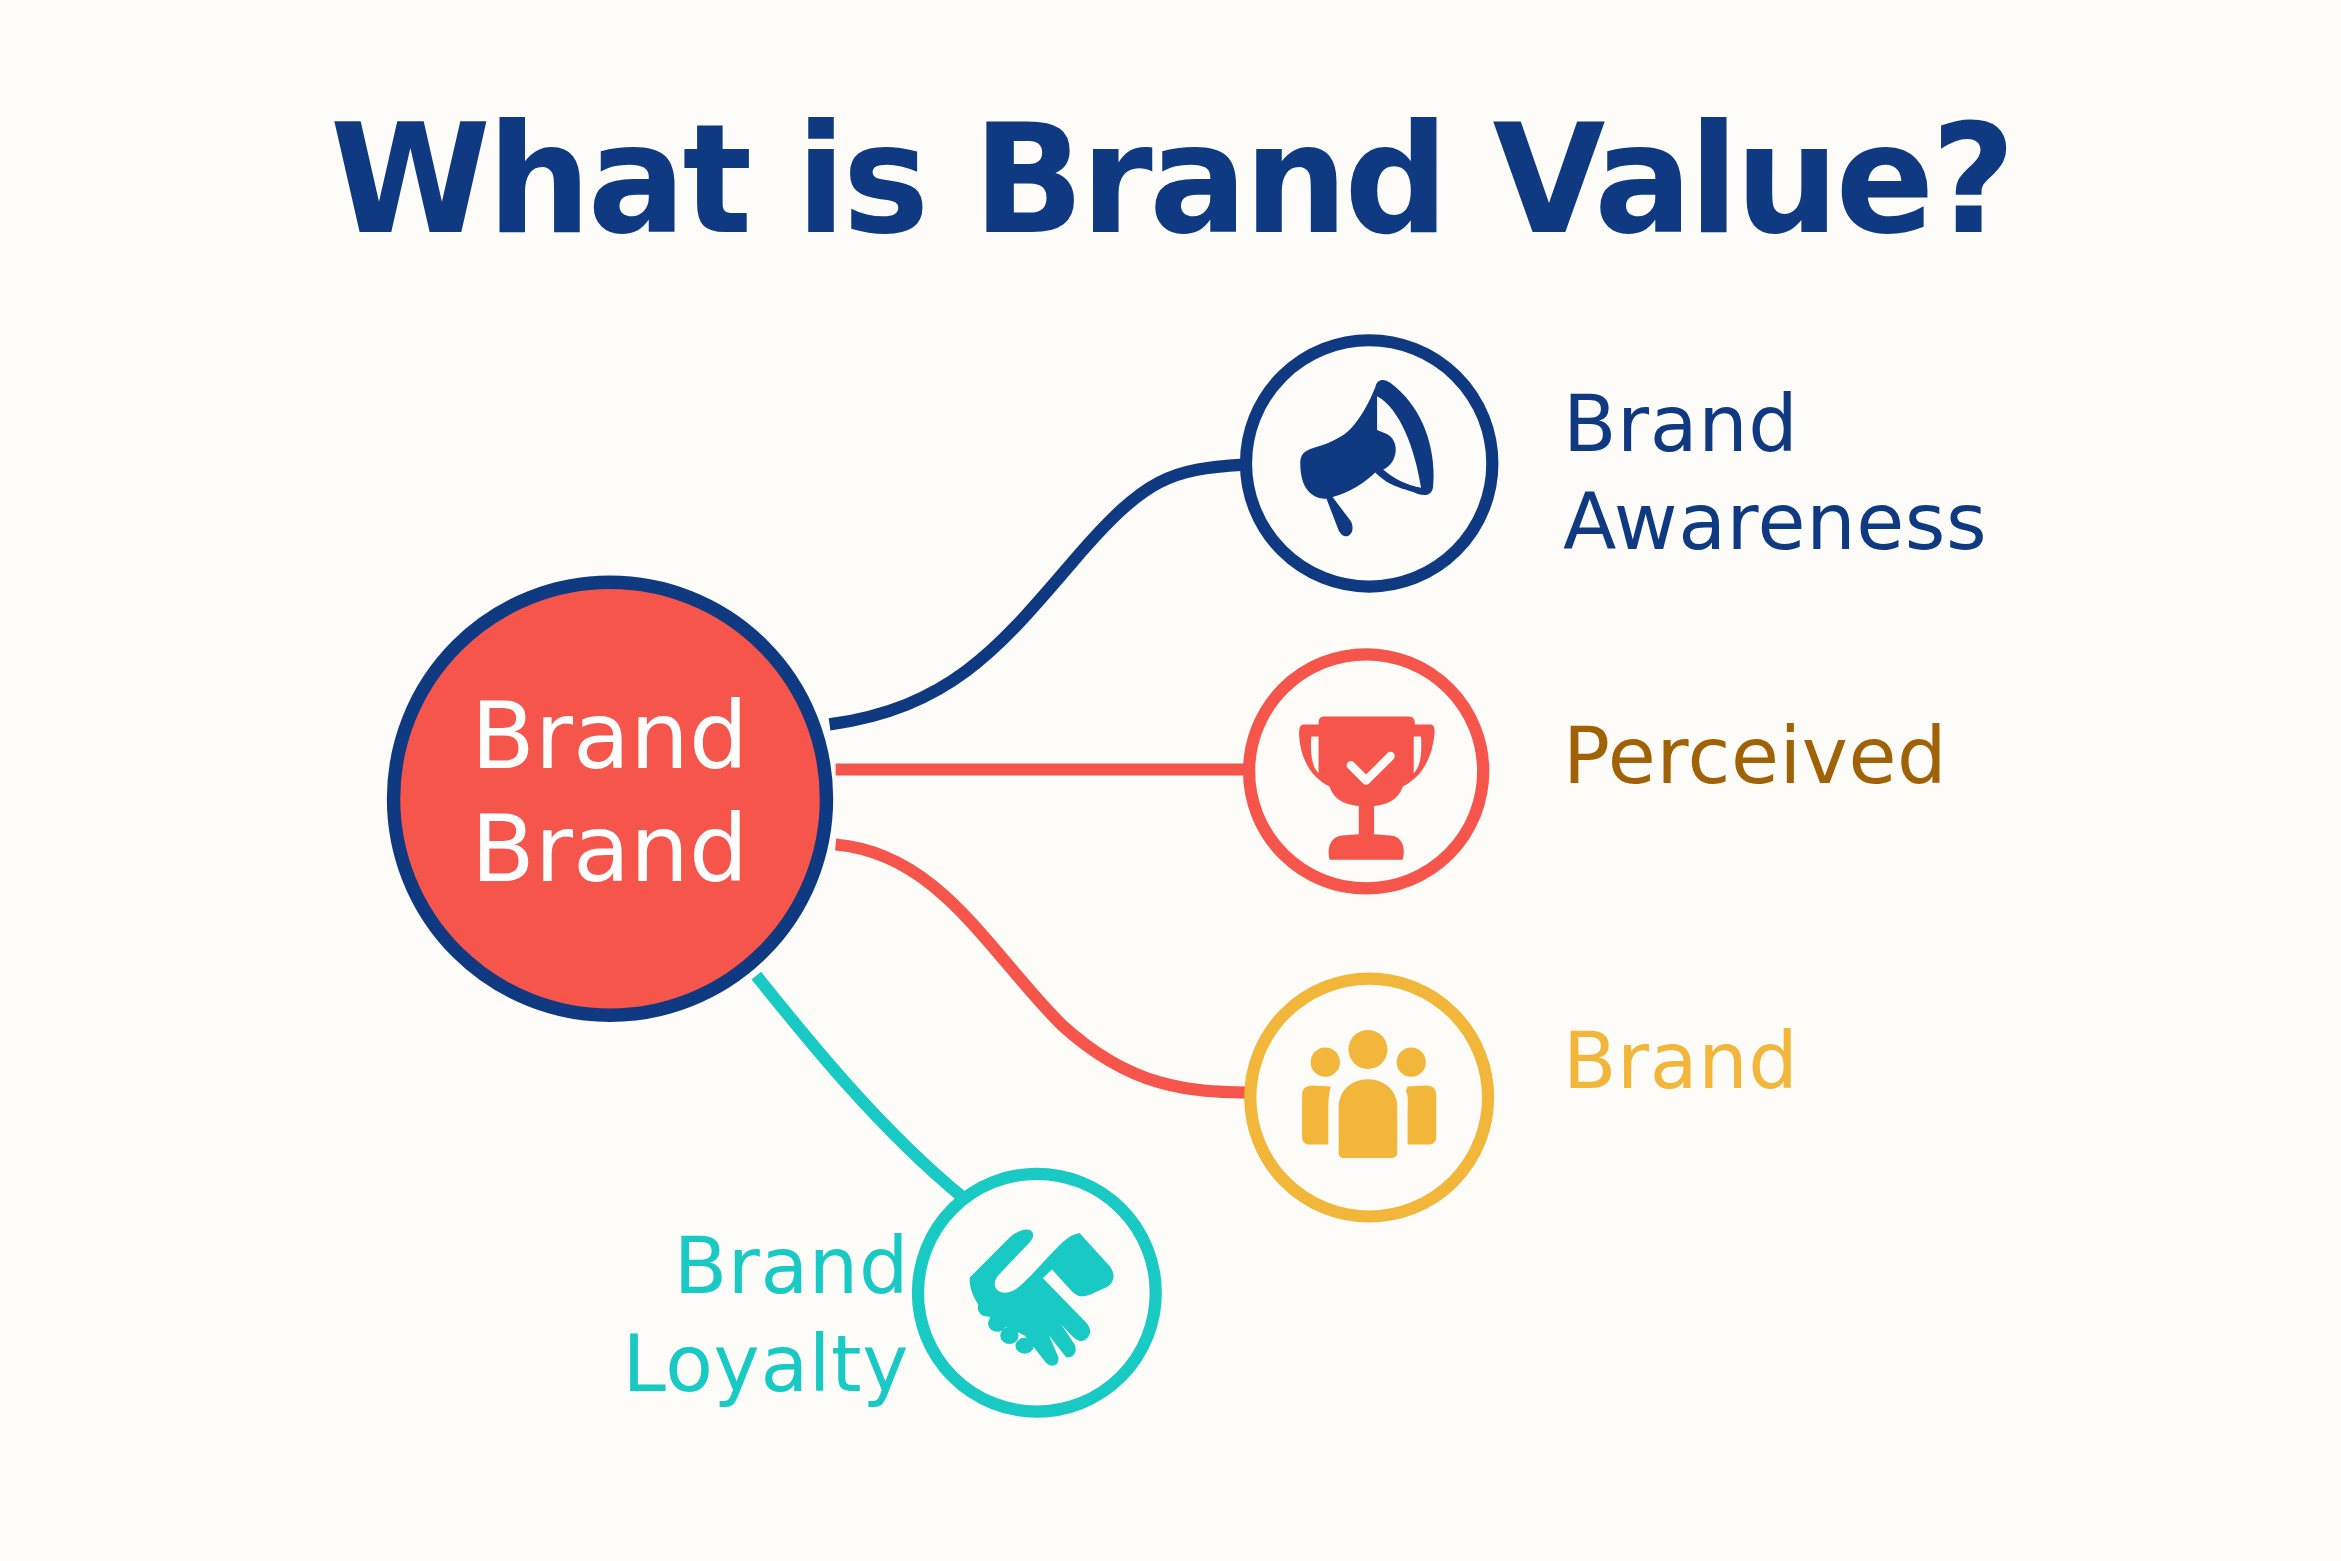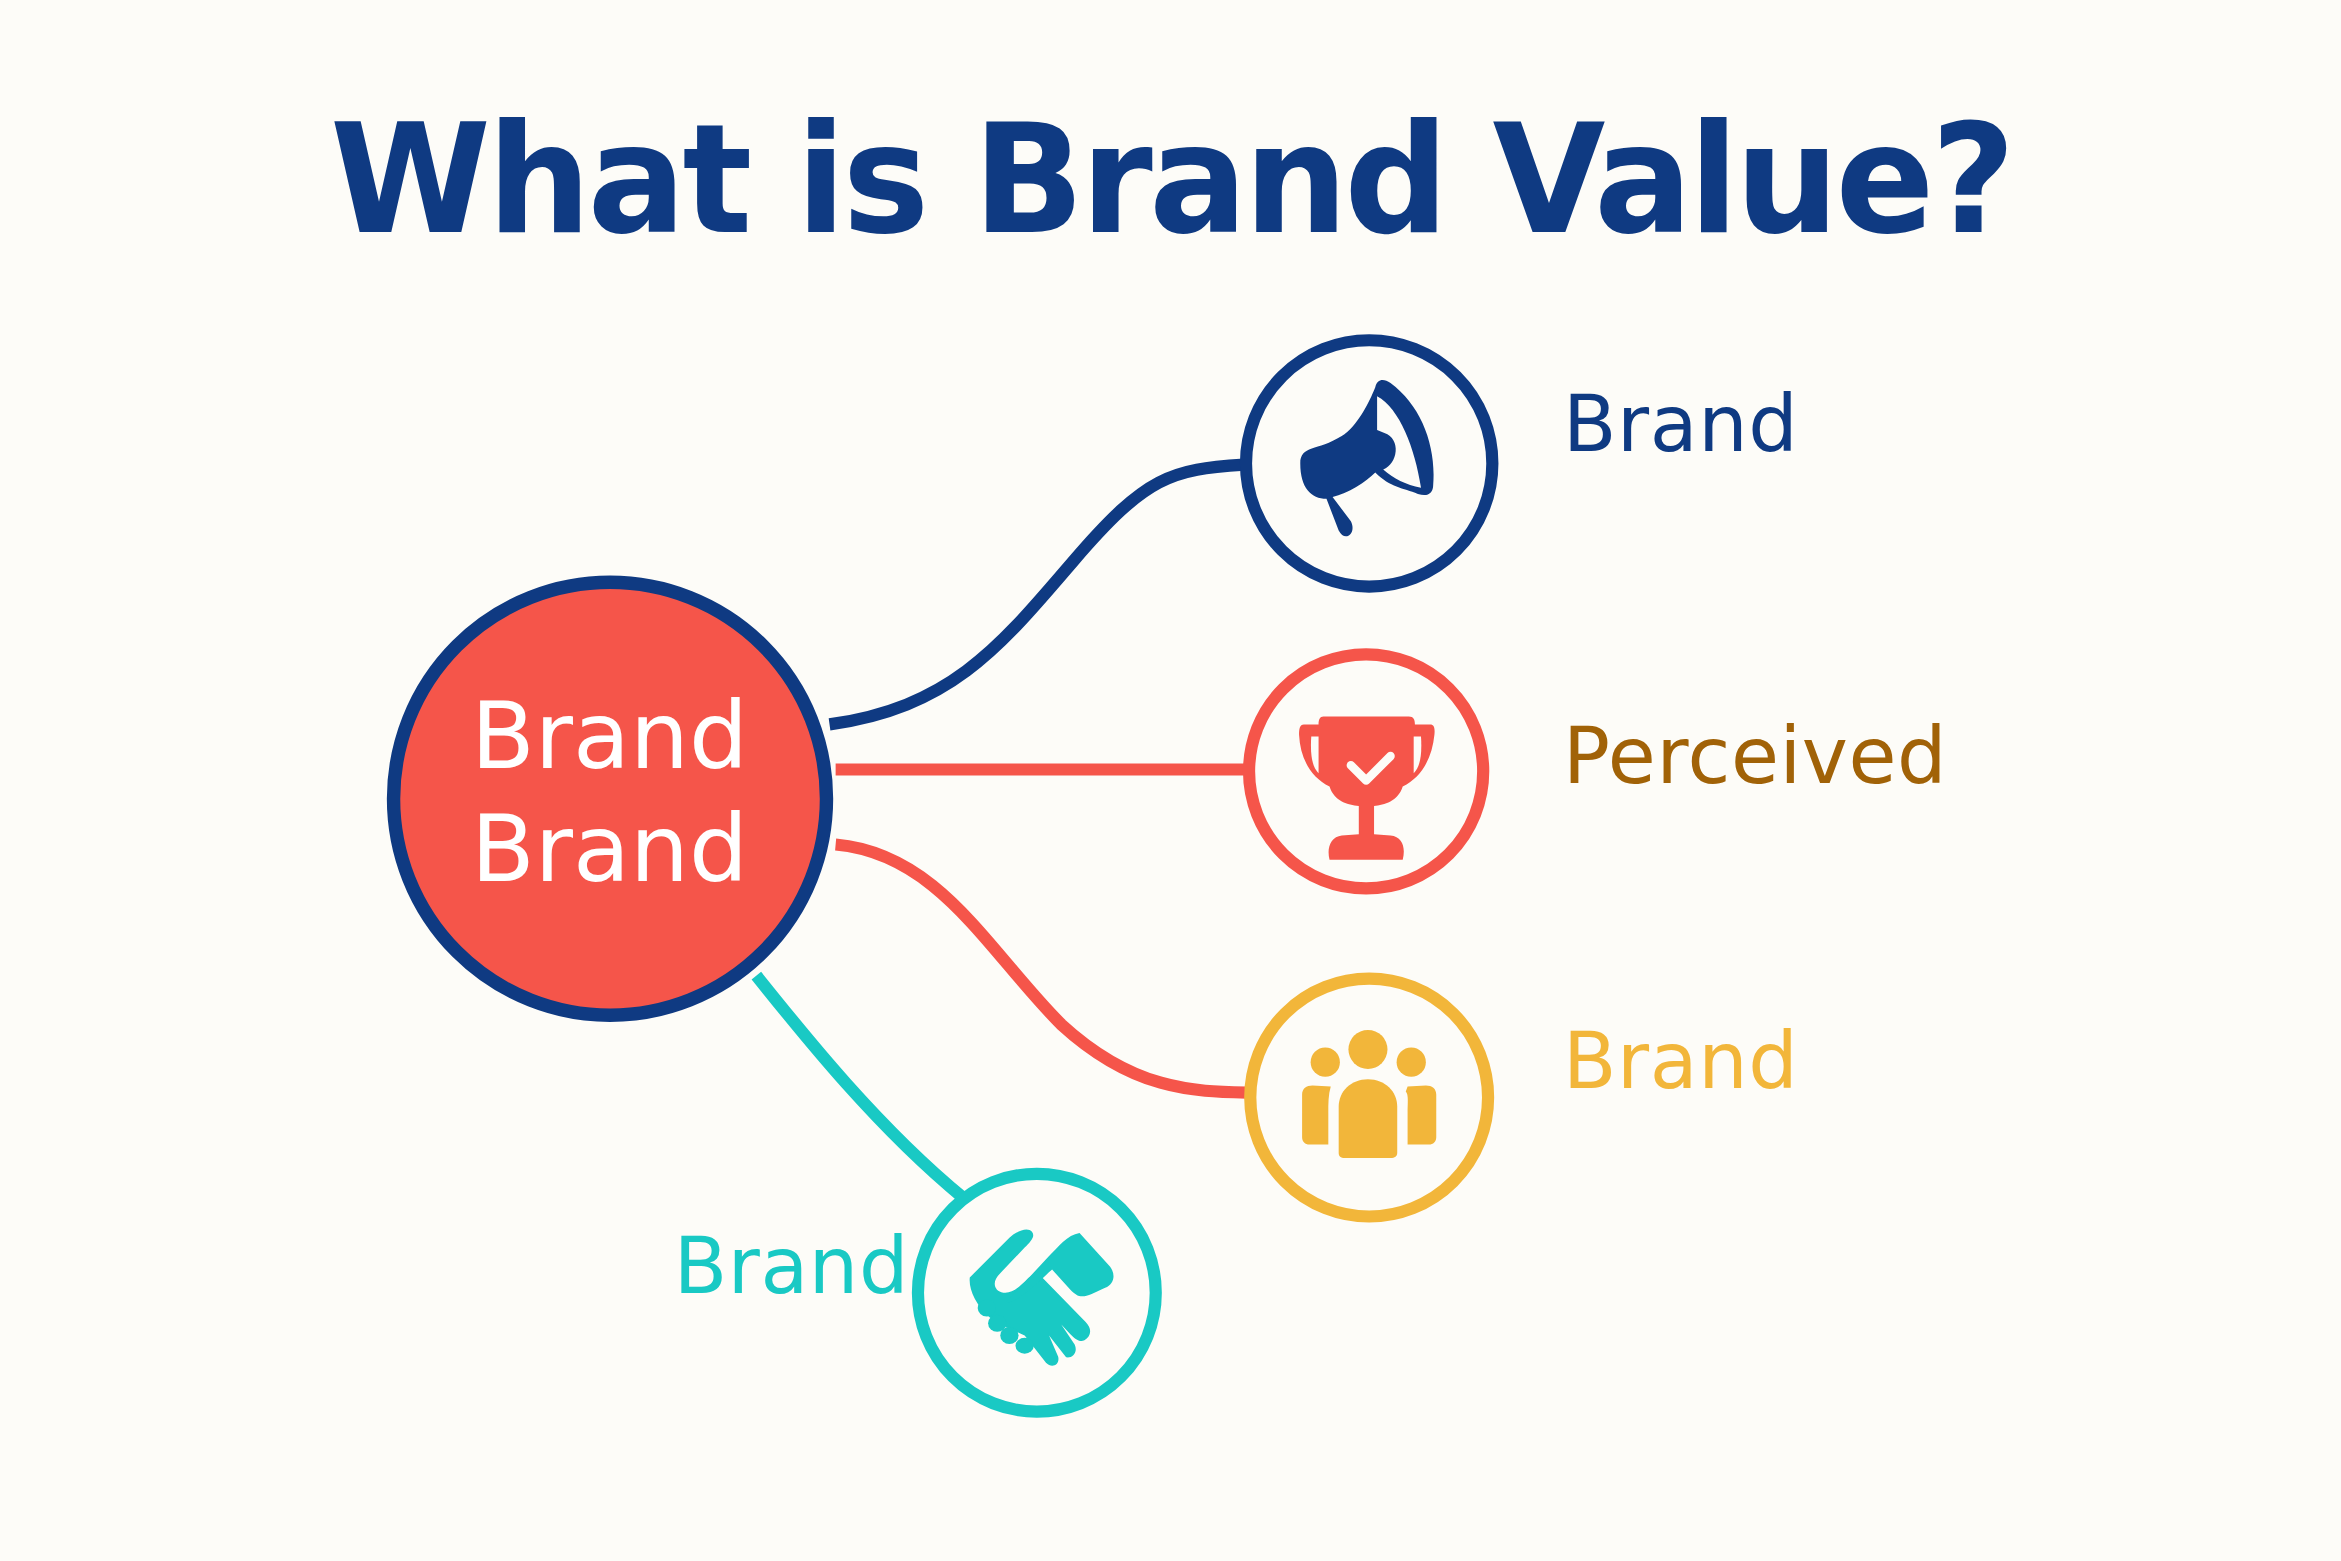--- a/index.html
+++ b/index.html
@@ -68,27 +68,29 @@
 
   <div class="title">What is Brand Value?</div>
 
   <div class="center-label">
     <div>Brand</div>
     <div>Brand</div>
   </div>
 
   <div class="label" style="left:1563px; top:375px; color:#0f3a82;">
     <div>Brand</div>
+    <div>Awareness</div>
   </div>
 
   <div class="label" style="left:1563px; top:707px; color:#a16207;">
     <div>Perceived</div>
   </div>
 
   <div class="label" style="left:1563px; top:1012px; color:#f2b63a;">
     <div>Brand</div>
   </div>
 
   <div class="label" style="left:610px; width:299px; text-align:right; top:1217px; color:#19c9c4;">
     <div>Brand</div>
+    <div>Loyalty</div>
   </div>
 </div>
 
 
 </body></html>

